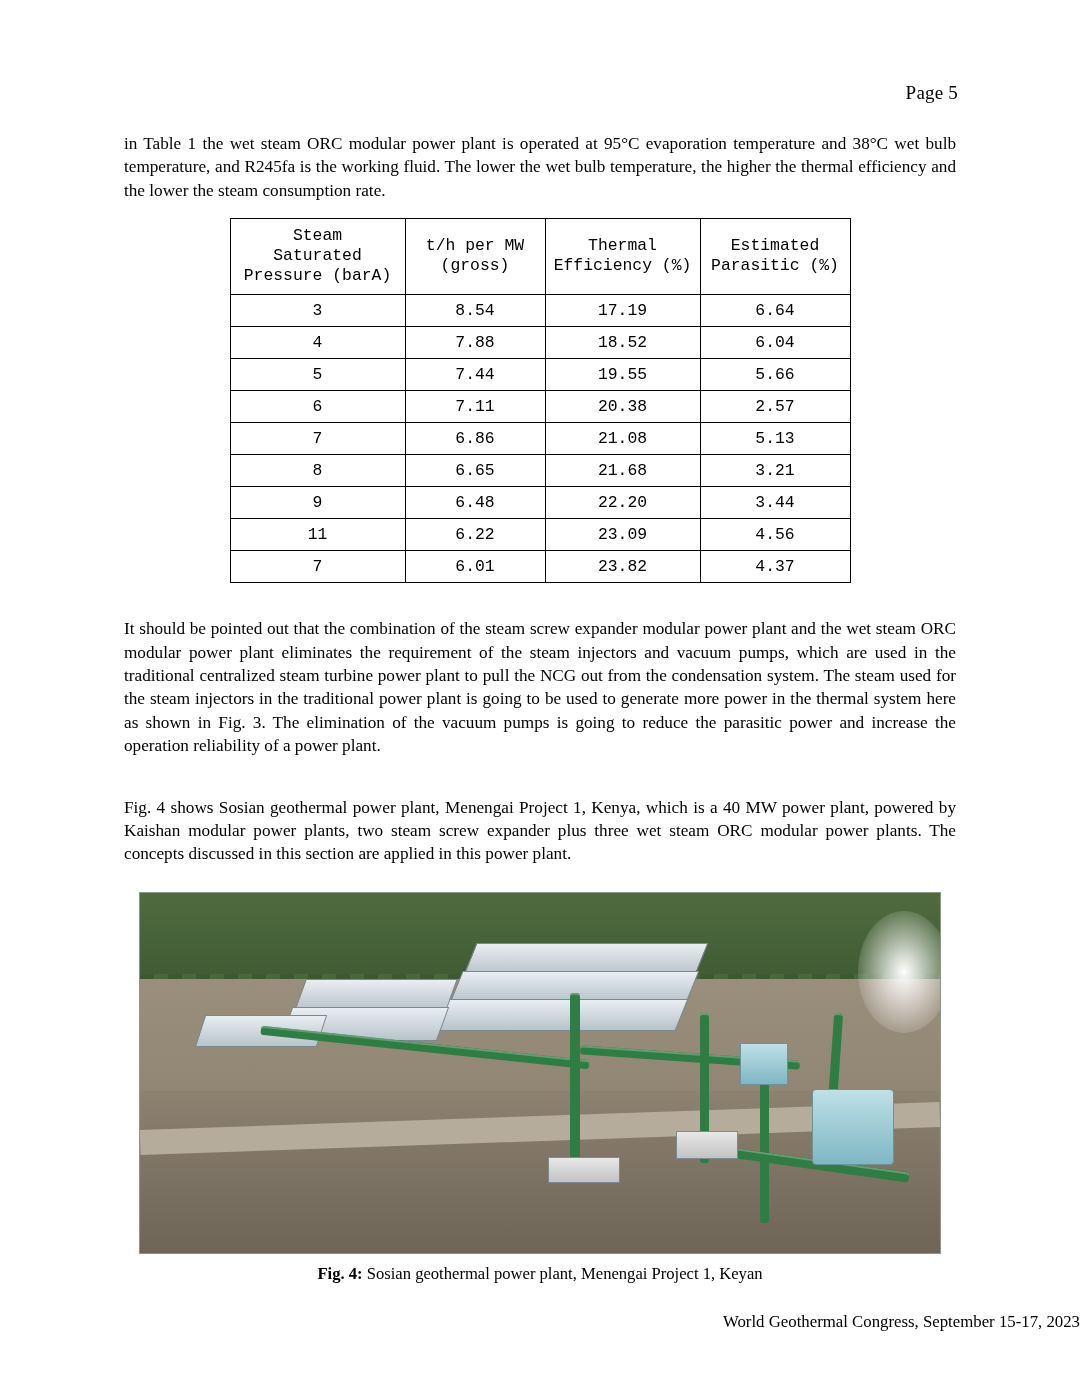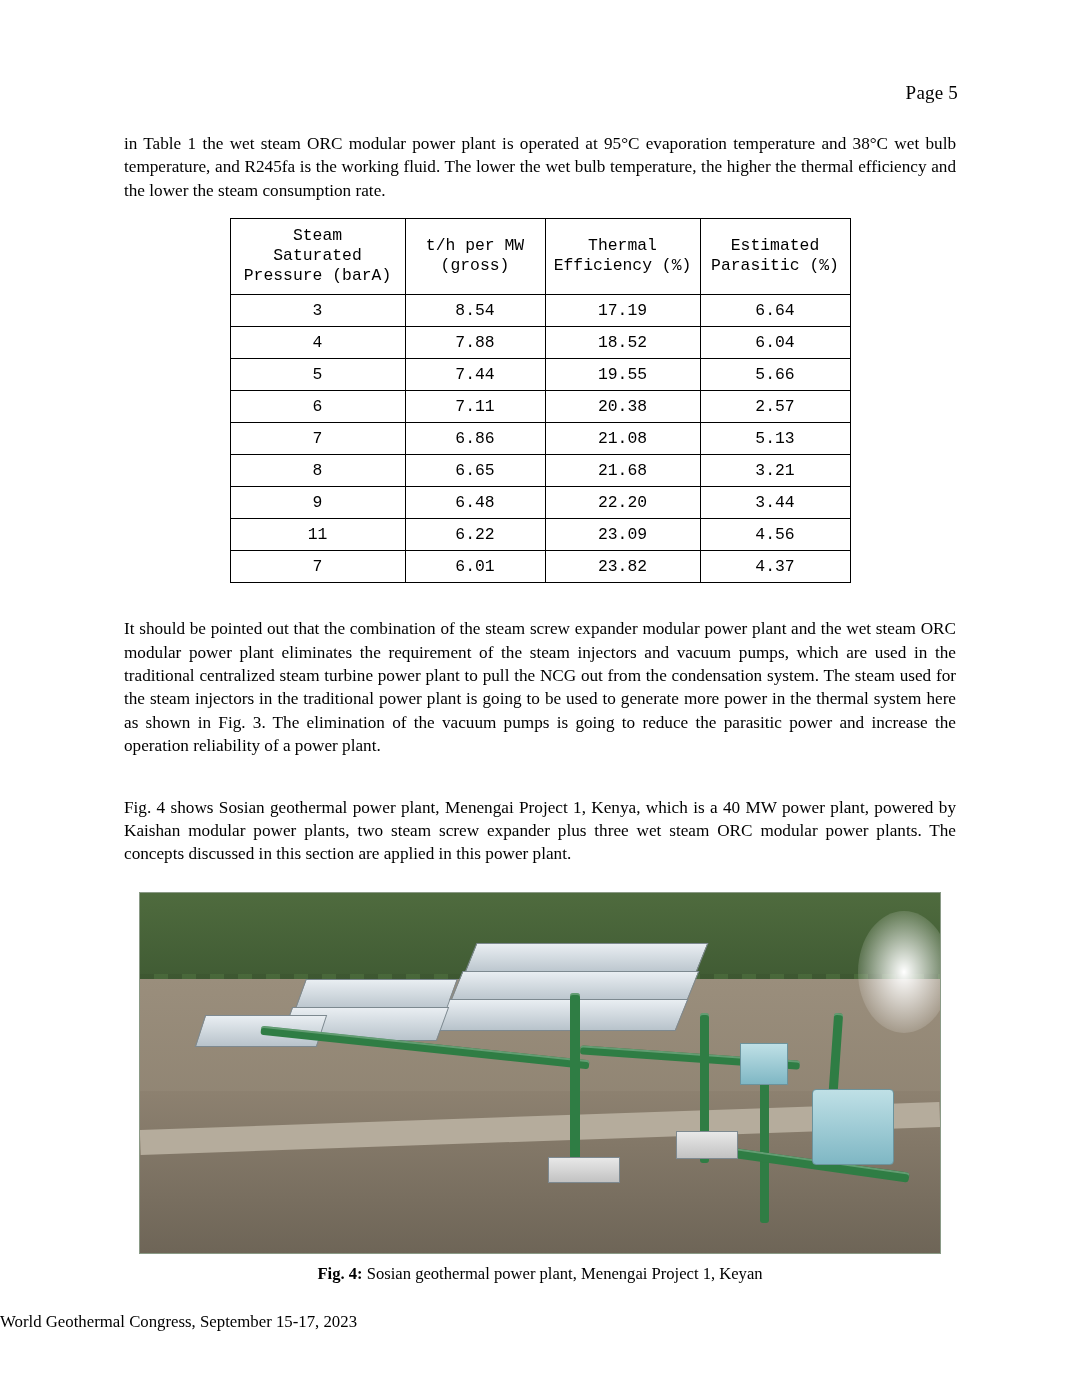--- a/index.html
+++ b/index.html
@@ -137,21 +137,21 @@
     font-size: 16.6px;
     margin-top: 10px;
   }
   .fig-caption b { font-weight: bold; text-align: right; }
 
   .footer {
     position: absolute;
     bottom: 66px;
     left: 0;
     width: 100%;
-    text-align: left;
+    text-align: right;
     font-size: 16.8px;
   }
 </style>
 </head>
 <body>
 
 <div class="page">
 
   <div class="page-header">Page 5</div>
 

